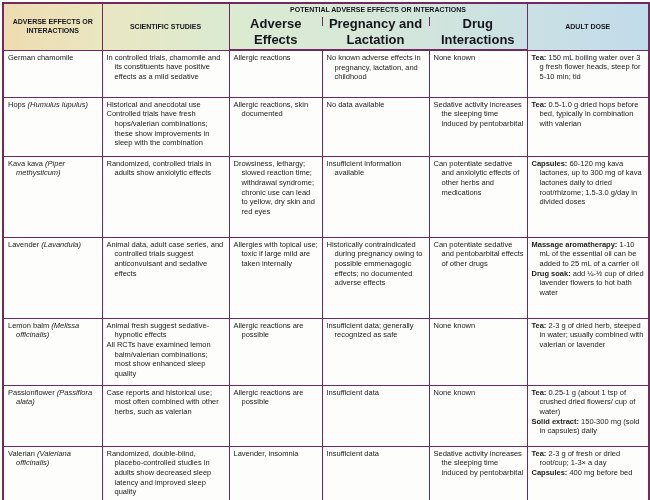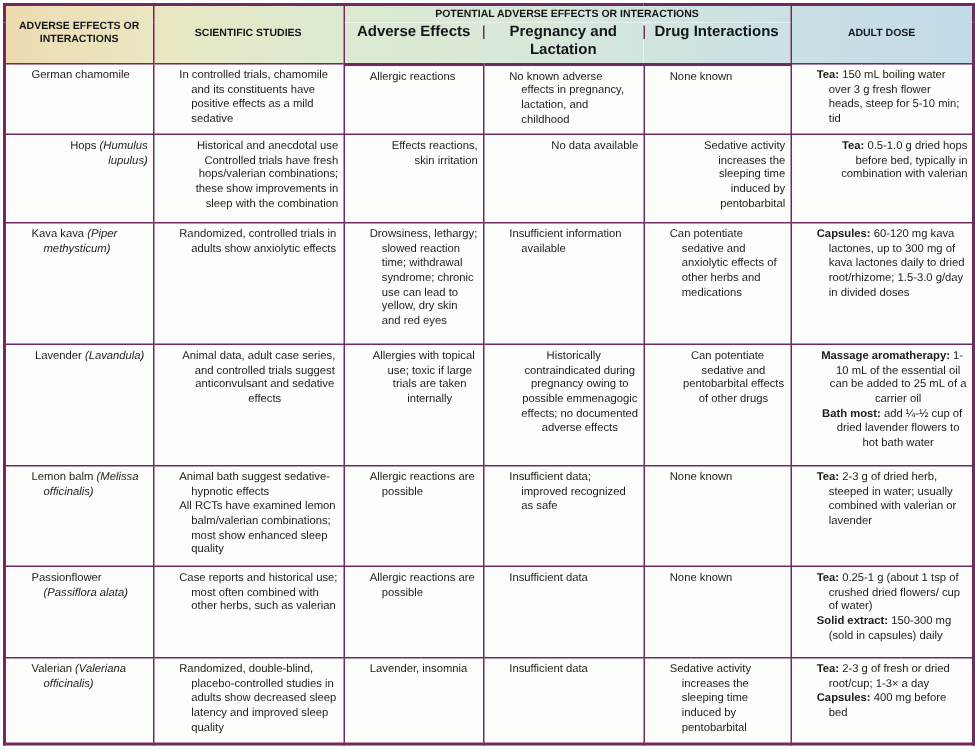--- a/index.html
+++ b/index.html
@@ -25,37 +25,37 @@
   }
   thead th {
     font-size:7px; font-weight:bold; text-align:center; vertical-align:middle;
     padding:1px 2px; color:#15151c; line-height:1.25;
     border-left:1px solid #72295f; border-right:1px solid #72295f;
     border-bottom:2px solid #72295f;
   }
   thead tr.grp-row th { border-bottom:none; }
   th.group { padding-top:2px; padding-bottom:0; vertical-align:bottom; }
   thead tr.sub-row th {
-    border-left:none; border-right:none; font-size:10px;
+    border-left:none; border-right:none; font-size:13px;
     vertical-align:top; padding-top:1px; position:relative;
     border-bottom:2px solid #72295f;
   }
   thead tr.sub-row th.tick:before {
     content:""; position:absolute; left:0; top:2px;
     width:1px; height:9px; background:#72295f;
   }
 
   tbody td {
     border:1px solid #72295f; vertical-align:top;
-    padding:2px 3px 2px 17px;
+    padding:2px 3px 2px 4px;
     font-size:7.5px; line-height:1.28;
   }
   tbody td p { margin:0; padding-left:8px; text-indent:-8px; }
-  tbody tr:nth-child(1){height:47px;} tbody tr:nth-child(2){height:59px;text-align:right;}
-  tbody tr:nth-child(3){height:81px;} tbody tr:nth-child(4){height:81px;text-align:center;}
+  tbody tr:nth-child(1){height:47px;} tbody tr:nth-child(2){height:59px;}
+  tbody tr:nth-child(3){height:81px;} tbody tr:nth-child(4){height:81px;}
   tbody tr:nth-child(5){height:67px;} tbody tr:nth-child(6){height:61px;}
   tbody tr:nth-child(7){height:57px;}
 
   .footer {
     margin:3px 2px 0 2px; font-size:7.1px; line-height:1.2; color:#111;
     white-space:nowrap; letter-spacing:-0.1px;
   }
   b{font-weight:bold;} i{font-style:italic;}
 </style>
 </head>
@@ -107,21 +107,21 @@
         </tr>
         <tr>
           <td>
             <p>Hops <i>(Humulus lupulus)</i></p>
           </td>
           <td>
             <p>Historical and anecdotal use</p>
             <p>Controlled trials have fresh hops/valerian combinations; these show improvements in sleep with the combination</p>
           </td>
           <td>
-            <p>Effects reactions, skin irritation</p>
+            <p>Allergic reactions, skin documented</p>
           </td>
           <td>
             <p>No data available</p>
           </td>
           <td>
             <p>Sedative activity increases the sleeping time induced by pentobarbital</p>
           </td>
           <td>
             <p><b>Tea:</b> 0.5-1.0 g dried hops before bed, typically in combination with valerian</p>
           </td>
@@ -147,46 +147,46 @@
           </td>
         </tr>
         <tr>
           <td>
             <p>Lavender <i>(Lavandula)</i></p>
           </td>
           <td>
             <p>Animal data, adult case series, and controlled trials suggest anticonvulsant and sedative effects</p>
           </td>
           <td>
-            <p>Allergies with topical use; toxic if large trials are taken internally</p>
+            <p>Allergies with topical use; toxic if large mild are taken internally</p>
           </td>
           <td>
             <p>Historically contraindicated during pregnancy owing to possible emmenagogic effects; no documented adverse effects</p>
           </td>
           <td>
             <p>Can potentiate sedative and pentobarbital effects of other drugs</p>
           </td>
           <td>
             <p><b>Massage aromatherapy:</b> 1-10 mL of the essential oil can be added to 25 mL of a carrier oil</p>
-            <p><b>Bath most:</b> add ¼-½ cup of dried lavender flowers to hot bath water</p>
+            <p><b>Drug soak:</b> add ¼-½ cup of dried lavender flowers to hot bath water</p>
           </td>
         </tr>
         <tr>
           <td>
             <p>Lemon balm <i>(Melissa officinalis)</i></p>
           </td>
           <td>
-            <p>Animal bath suggest sedative-hypnotic effects</p>
+            <p>Animal fresh suggest sedative-hypnotic effects</p>
             <p>All RCTs have examined lemon balm/valerian combinations; most show enhanced sleep quality</p>
           </td>
           <td>
             <p>Allergic reactions are possible</p>
           </td>
           <td>
-            <p>Insufficient data; improved recognized as safe</p>
+            <p>Insufficient data; generally recognized as safe</p>
           </td>
           <td>
             <p>None known</p>
           </td>
           <td>
             <p><b>Tea:</b> 2-3 g of dried herb, steeped in water; usually combined with valerian or lavender</p>
           </td>
         </tr>
         <tr>
           <td>

